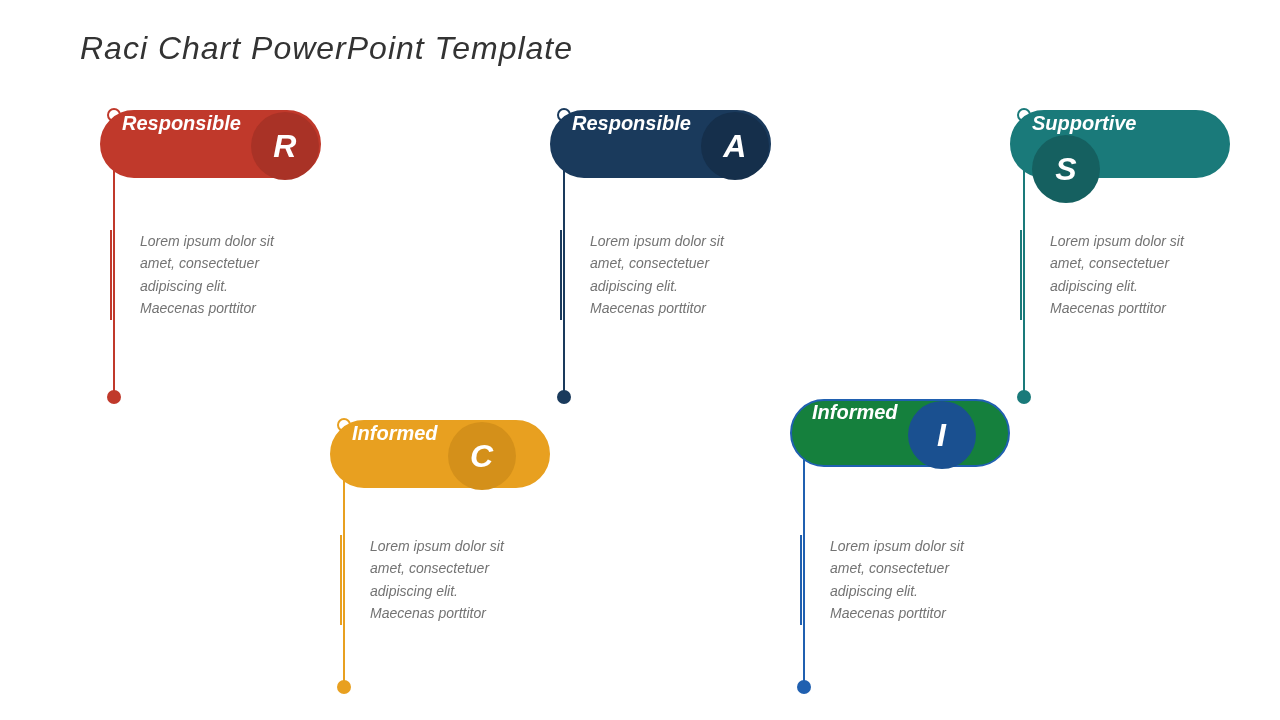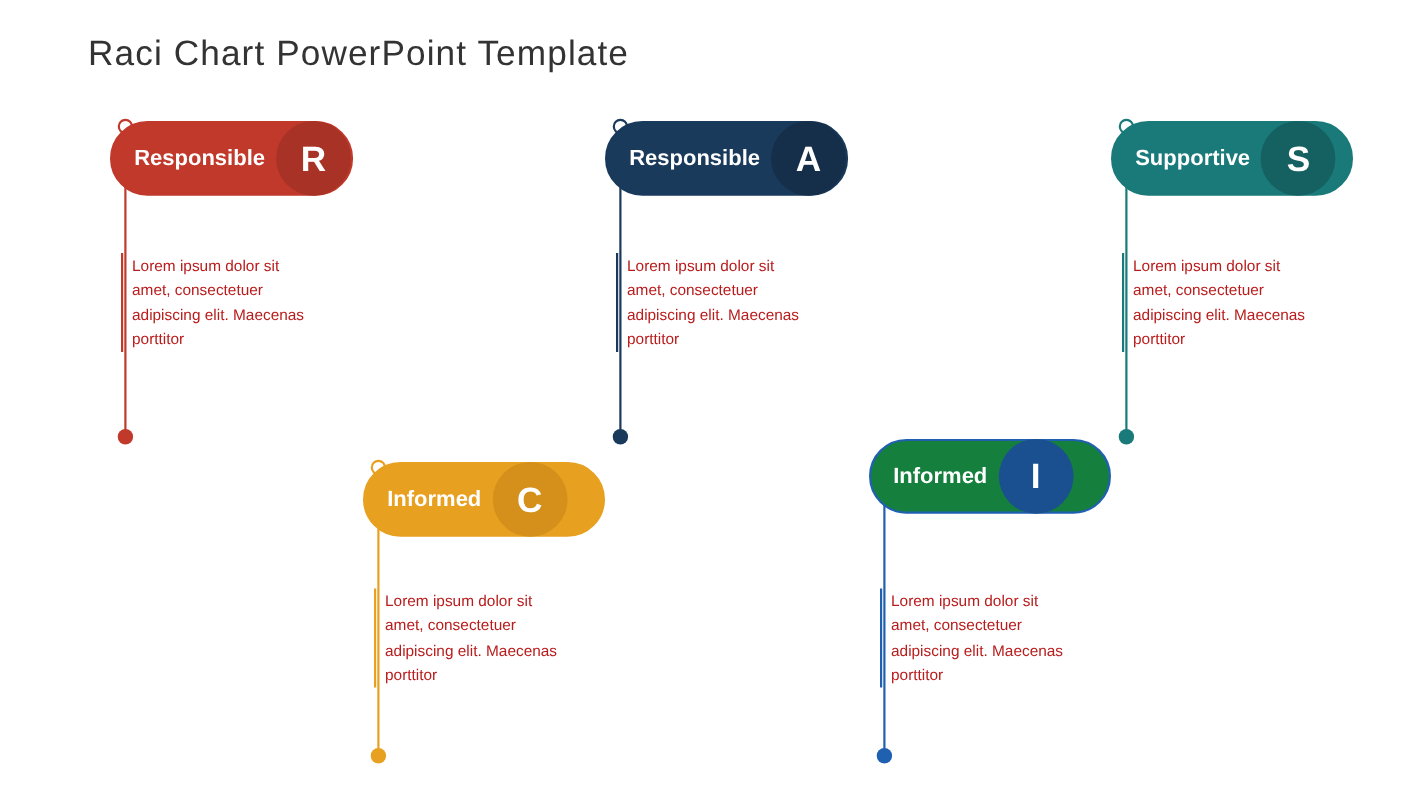--- a/index.html
+++ b/index.html
@@ -1,15 +1,15 @@
 <!DOCTYPE html>
 <html><head>
   <meta charset="utf-8">
   <style>
-    * { margin: 0; padding: 0; box-sizing: border-box; }
+    * { margin: 0; padding: 0; box-sizing: border-box; font-style: italic; }
 
     body {
       background: #ffffff;
       font-family: 'Segoe UI', Arial, sans-serif;
       width: 1280px;
       height: 720px;
       overflow: hidden;
       position: relative;
     }
 
@@ -19,21 +19,20 @@
       color: #333;
       position: absolute;
       top: 30px;
       left: 80px;
       letter-spacing: 1px;
     }
 
     
     .pill-banner {
       display: flex;
-      align-items: center;
       border-radius: 50px;
       height: 68px;
       position: relative;
       padding-left: 20px;
       padding-right: 0;
     }
 
     .pill-label {
       font-size: 20px;
       font-weight: 700;
@@ -54,24 +53,24 @@
       font-weight: 700;
       color: #fff;
       flex-shrink: 0;
       position: relative;
       z-index: 2;
     }
 
     .description-box {
       position: absolute;
       font-size: 14px;
-      color: #b91c1c;
+      color: #737373;
       line-height: 1.6;
       border-left: 2px solid;
-      padding-left: 8px;
+      padding-left: 28px;
     }
 
     
     .top-dot {
       width: 14px;
       height: 14px;
       border-radius: 50%;
       border: 2px solid;
       background: #fff;
       position: absolute;
@@ -108,21 +107,21 @@
     <div class="top-dot" style="left: 557px; top: 108px; border-color: rgb(26, 58, 92);"></div>
     <div class="vert-line" style="left: 563px; top: 122px; height: 270px; background-color: rgb(26, 58, 92);"></div>
     <div class="pill-banner" style="background-color: rgb(26, 58, 92); position: absolute; left: 550px; top: 110px; min-width: 220px; border: 2px solid rgb(26, 58, 92);">
       <span class="pill-label">Responsible</span>
       <div class="pill-circle" style="background-color: rgb(21, 47, 75);">A</div>
     </div>
     <div class="description-box" style="left: 560px; top: 230px; border-left-color: rgb(26, 58, 92); position: absolute; max-width: 180px;">Lorem ipsum dolor sit amet, consectetuer adipiscing elit. Maecenas porttitor</div>
     <div class="bottom-dot" style="left: 557px; top: 390px; background-color: rgb(26, 58, 92);"></div>
     <div class="top-dot" style="left: 1017px; top: 108px; border-color: rgb(26, 122, 122);"></div>
     <div class="vert-line" style="left: 1023px; top: 122px; height: 270px; background-color: rgb(26, 122, 122);"></div>
-    <div class="pill-banner" style="background-color: rgb(26, 122, 122); position: absolute; left: 1010px; top: 110px; min-width: 220px; border: 2px solid rgb(26, 122, 122);">
+    <div class="pill-banner" style="background-color: rgb(26, 122, 122); position: absolute; left: 1010px; top: 110px; min-width: 220px; border: 2px solid rgb(26, 122, 122); flex-direction: column;">
       <span class="pill-label">Supportive</span>
       <div class="pill-circle" style="background-color: rgb(21, 96, 96);">S</div>
     </div>
     <div class="description-box" style="left: 1020px; top: 230px; border-left-color: rgb(26, 122, 122); position: absolute; max-width: 180px;">Lorem ipsum dolor sit amet, consectetuer adipiscing elit. Maecenas porttitor</div>
     <div class="bottom-dot" style="left: 1017px; top: 390px; background-color: rgb(26, 122, 122);"></div>
     <div class="top-dot" style="left: 337px; top: 418px; border-color: rgb(232, 160, 32);"></div>
     <div class="vert-line" style="left: 343px; top: 432px; height: 250px; background-color: rgb(232, 160, 32);"></div>
     <div class="pill-banner" style="background-color: rgb(232, 160, 32); position: absolute; left: 330px; top: 420px; min-width: 220px; border: 2px solid rgb(232, 160, 32);">
       <span class="pill-label">Informed</span>
       <div class="pill-circle" style="background-color: rgb(212, 144, 26);">C</div>

